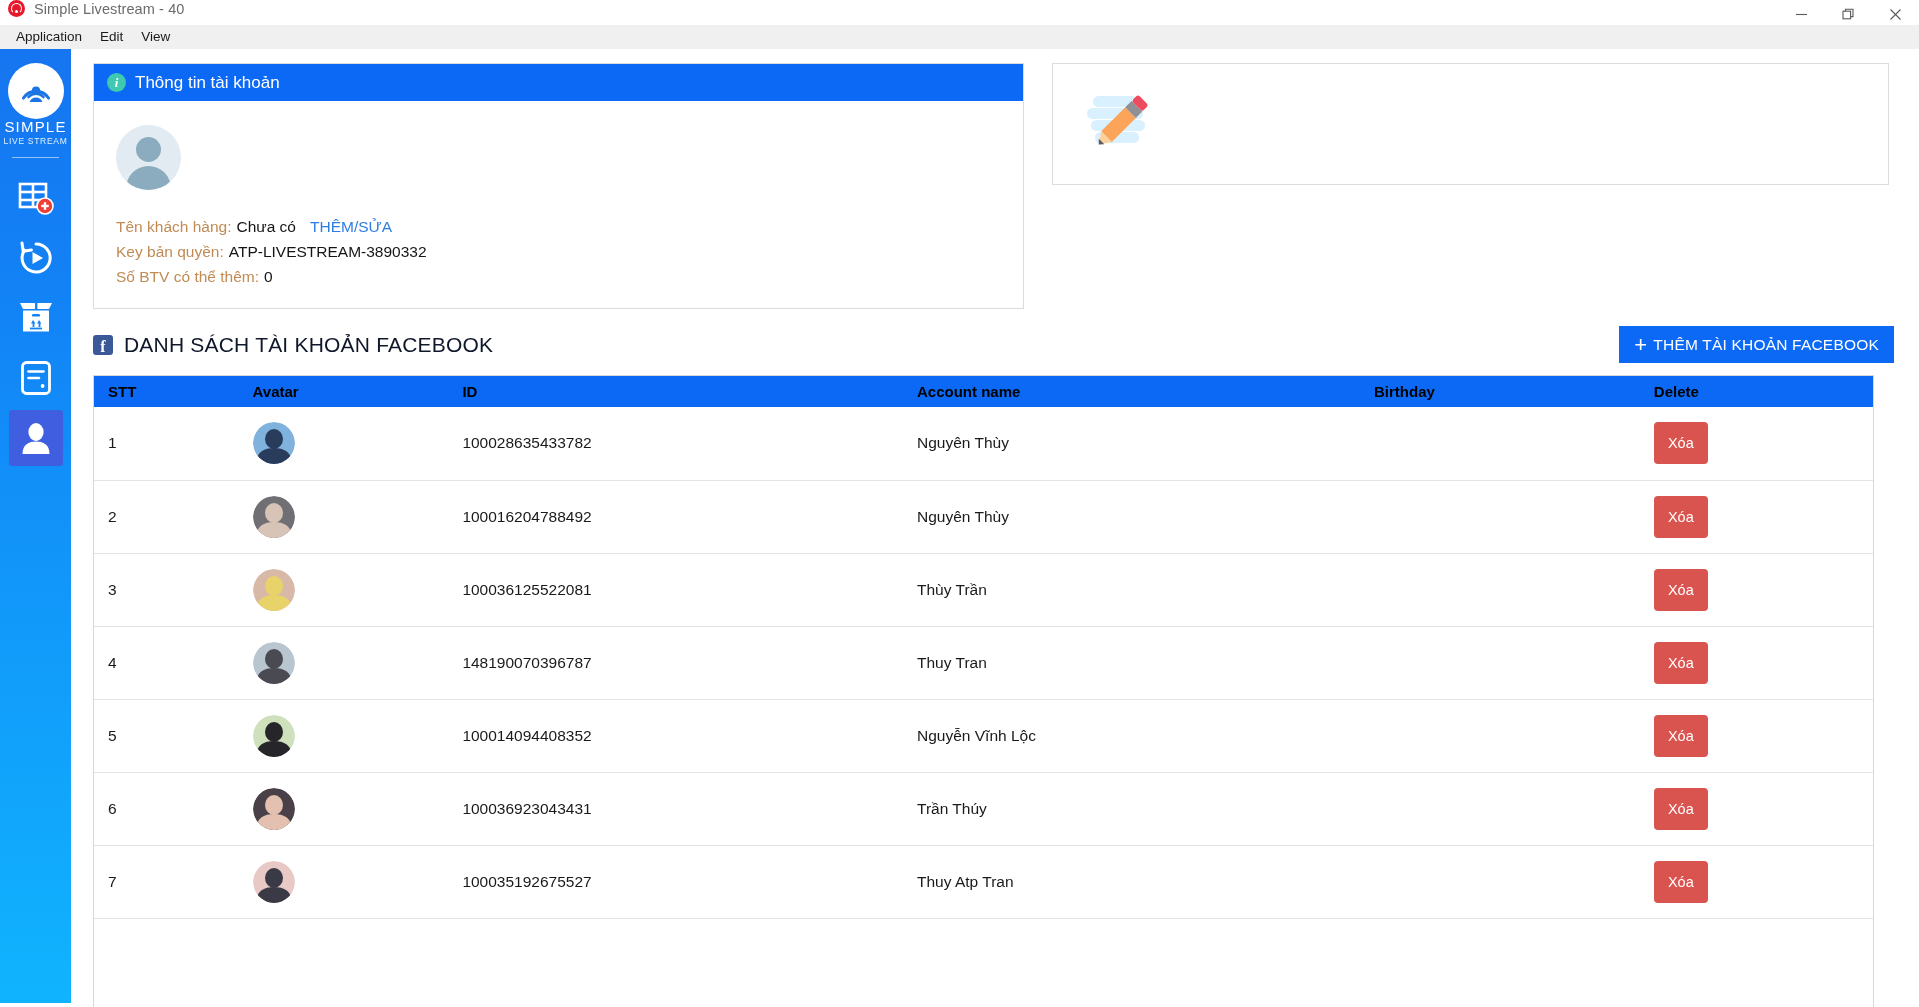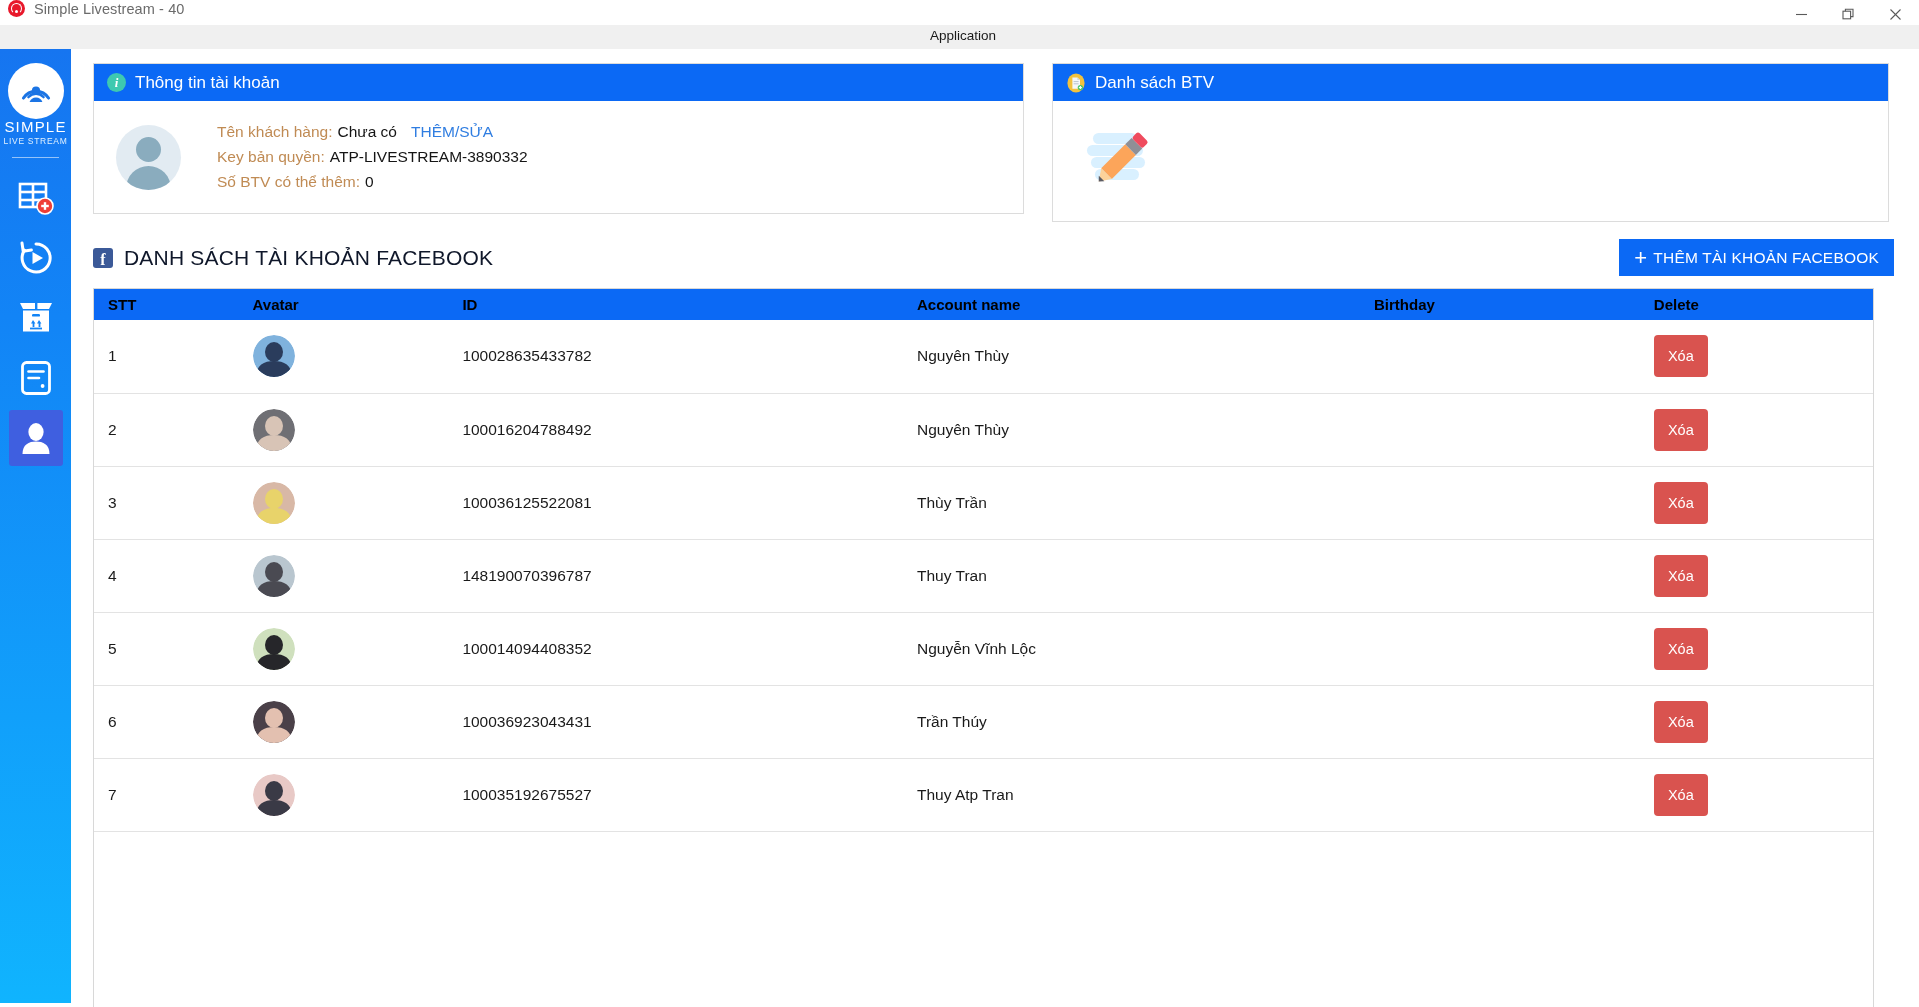--- a/index.html
+++ b/index.html
@@ -41,21 +41,20 @@
   }
   .winbtn svg { display: block; }
 
   
   .menubar {
     height: 24px; width: 100%;
     background: #f0f0f0;
     display: flex; align-items: center;
     padding-left: 7px; gap: 0;
     border-bottom: 1px solid #f0f0f0;
-    flex-direction: column;
   }
   .menuitem {
     font-size: 13.5px; color: #1a1a1a;
     padding: 3px 9px;
   }
 
   
   .body-wrap { display: flex; height: 954px; width: 100%; }
 
   
@@ -104,21 +103,21 @@
   .panel-head-title { font-size: 17px; color: #ffffff; }
   .info-badge {
     width: 19px; height: 19px; border-radius: 50%;
     background: #3ec9b0; color: #ffffff;
     display: flex; align-items: center; justify-content: center;
     font-size: 13px; font-style: italic; font-weight: bold;
     font-family: "Liberation Serif", serif; flex: none;
   }
   .doc-badge { width: 20px; height: 20px; flex: none; }
 
-  .panel-acct-body { display: flex; padding: 18px 0 22px 22px; gap: 36px; }
+  .panel-acct-body { display: flex; padding: 18px 0 22px 22px; gap: 24px; flex-direction: column; }
   .avatar-ph {
     width: 65px; height: 65px; border-radius: 50%;
     background: #e2ebf2; position: relative; overflow: hidden; flex: none;
     margin-top: 6px;
   }
   .avatar-ph::before {
     content: ""; position: absolute; width: 25px; height: 25px; border-radius: 50%;
     background: #8aacbe; left: 20px; top: 12px;
   }
   .avatar-ph::after {
@@ -327,35 +326,20 @@
             </div>
             <div class="acct-line">
               <span class="acct-label">Số BTV có thể thêm:</span>
               <span class="acct-value">0</span>
             </div>
           </div>
         </div>
       </div>
 
       <div class="panel panel-btv">
-        <div class="panel-head">
-          <span class="doc-badge">
-            <svg width="20" height="20" viewBox="0 0 20 20">
-              <ellipse cx="10" cy="10" rx="8.6" ry="9.4" fill="#f2c23e"></ellipse>
-              <path d="M6.4 4.4 h5 l2.6 2.7 v8.6 h-7.6 z" fill="#f5f7fa"></path>
-              <polygon points="11.4,4.4 14,7.1 11.4,7.1" fill="#cdd6e0"></polygon>
-              <line x1="7.6" y1="8.6" x2="12.6" y2="8.6" stroke="#b9c4d0" stroke-width="1"></line>
-              <line x1="7.6" y1="10.8" x2="12.6" y2="10.8" stroke="#b9c4d0" stroke-width="1"></line>
-              <circle cx="14.4" cy="14.6" r="2.7" fill="#4cc76a"></circle>
-              <line x1="12.9" y1="14.6" x2="15.9" y2="14.6" stroke="#ffffff" stroke-width="1.1"></line>
-              <line x1="14.4" y1="13.1" x2="14.4" y2="16.1" stroke="#ffffff" stroke-width="1.1"></line>
-            </svg>
-          </span>
-          <span class="panel-head-title">Danh sách BTV</span>
-        </div>
         <div class="panel-btv-body">
           <span class="pencil-wrap">
             <svg width="84" height="84" viewBox="0 0 84 84">
               <g fill="#d9f0ff">
                 <rect x="14" y="18" width="44" height="11" rx="5.5"></rect>
                 <rect x="8" y="30" width="56" height="11" rx="5.5"></rect>
                 <rect x="12" y="42" width="54" height="11" rx="5.5"></rect>
                 <rect x="16" y="54" width="44" height="11" rx="5.5"></rect>
               </g>
               <g transform="rotate(-45 42 42)">

